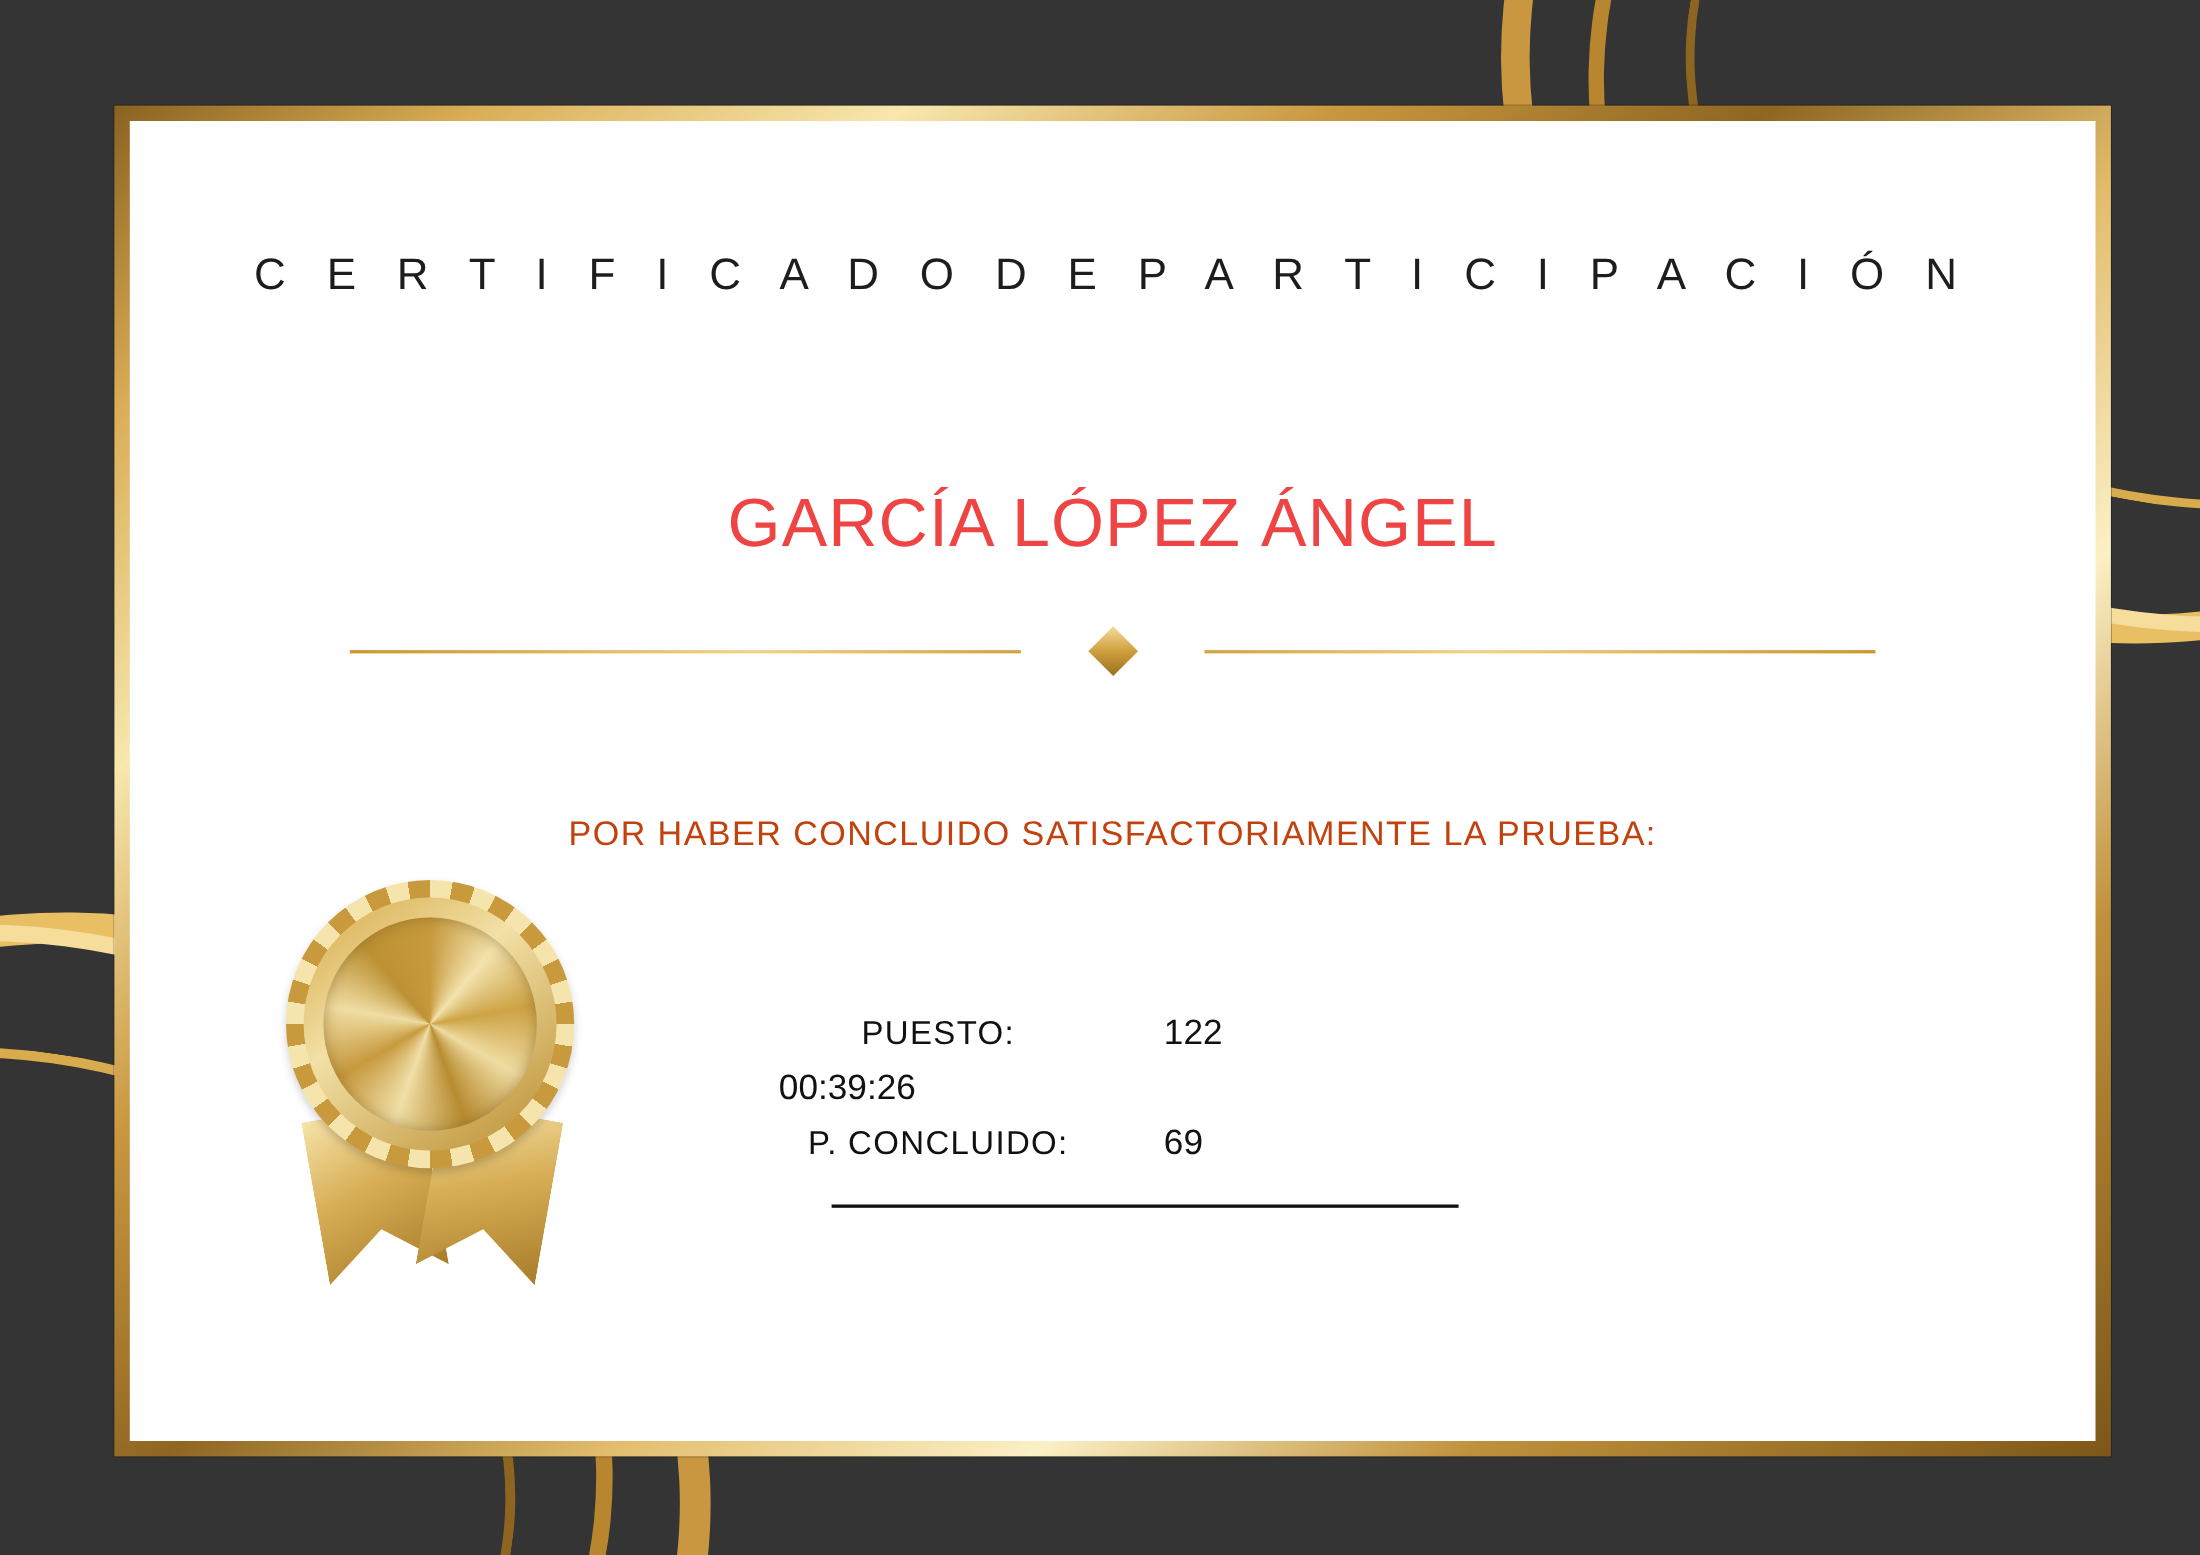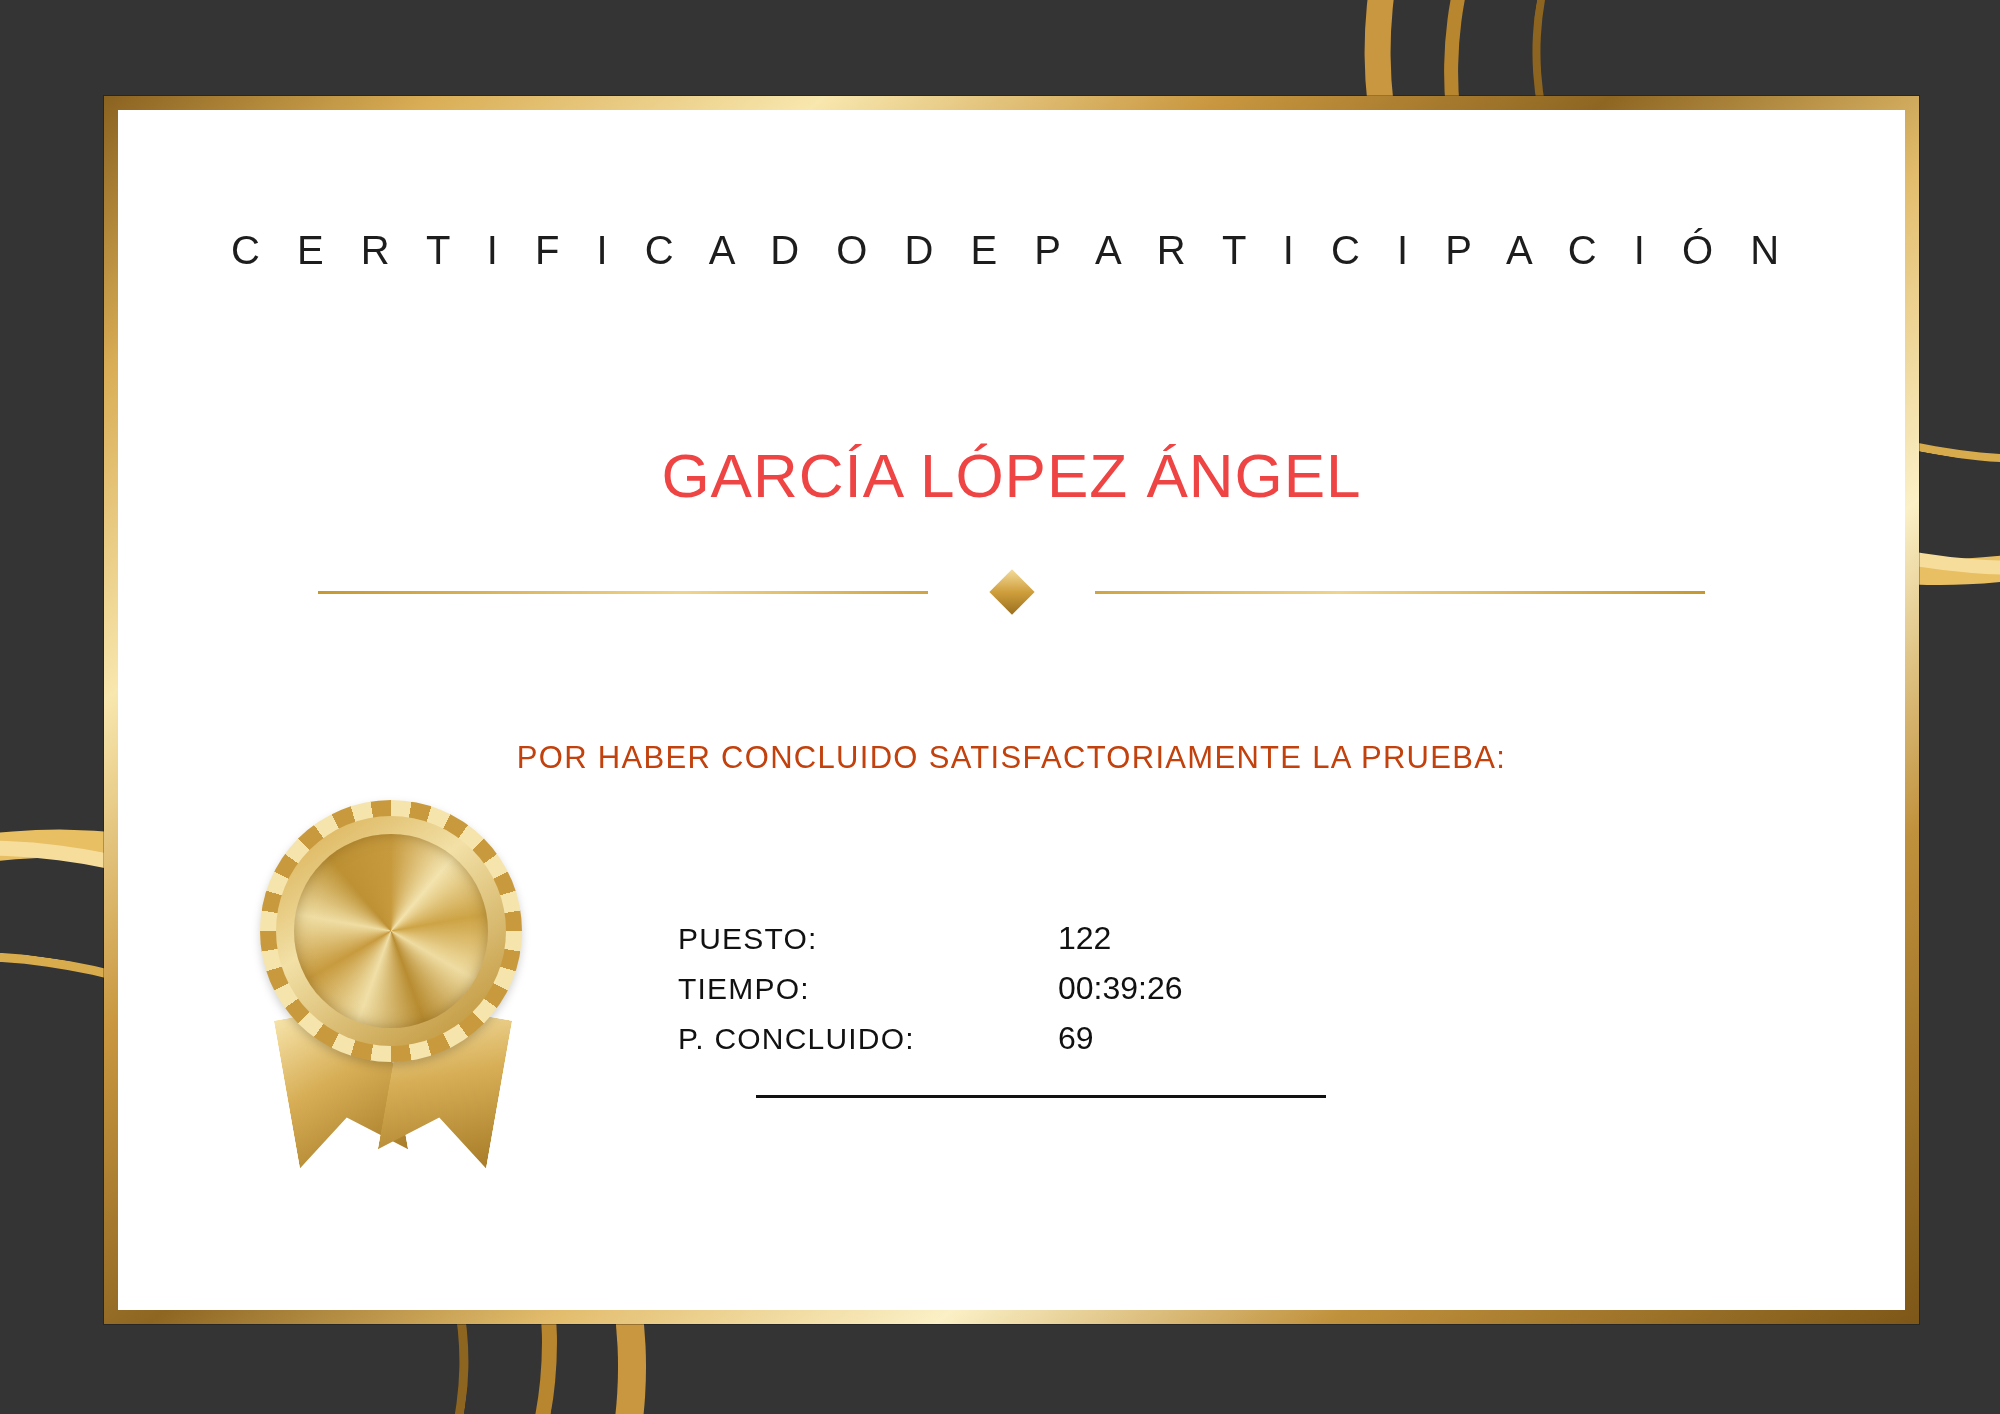--- a/index.html
+++ b/index.html
@@ -214,21 +214,21 @@
   }
   .result-row {
     display: flex;
     align-items: baseline;
     justify-content: flex-start;
     margin-bottom: 10px;
     height: 40px;
   }
   .result-label {
     width: 350px;
-    text-align: left;
+    text-align: center;
     font-size: 30px;
     letter-spacing: 1.2px;
     color: #111;
   }
   .result-value {
     margin-left: 30px;
     font-size: 32px;
     color: #111;
   }
   .results-rule {
@@ -335,21 +335,20 @@
       </div>
 
       <div class="subtitle">POR HABER CONCLUIDO SATISFACTORIAMENTE LA PRUEBA:</div>
 
       <div class="results">
         <div class="result-row">
           <span class="result-label">PUESTO:</span>
           <span class="result-value">122</span>
         </div>
         <div class="result-row">
-          <span class="result-label">TIEMPO:</span>
           <span class="result-value">00:39:26</span>
         </div>
         <div class="result-row">
           <span class="result-label">P. CONCLUIDO:</span>
           <span class="result-value">69</span>
         </div>
         <div class="results-rule"></div>
       </div>
 
       <div class="medal">

